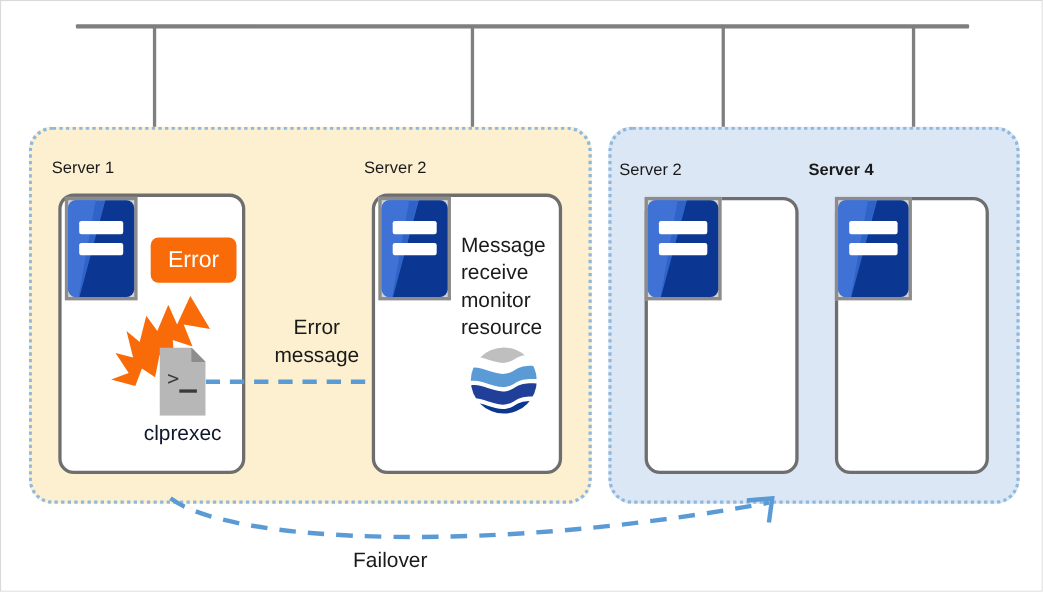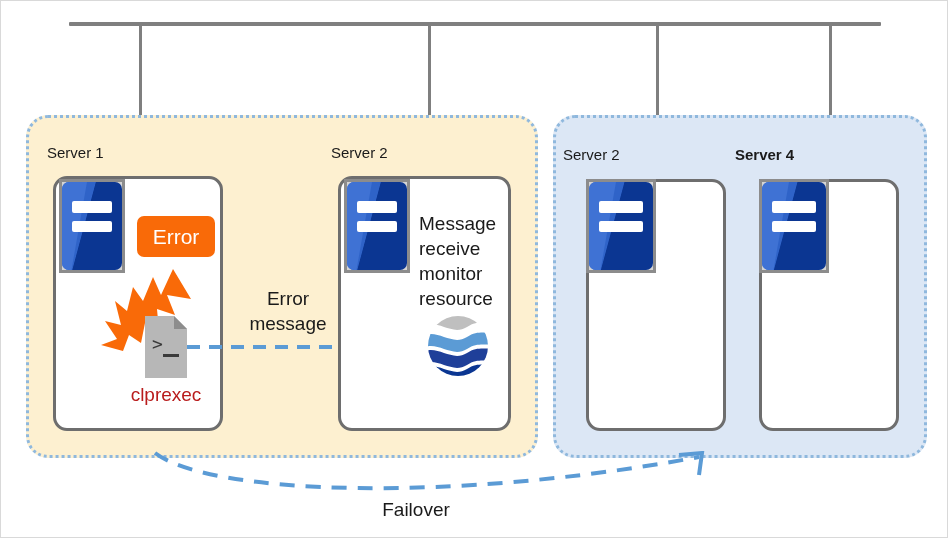--- a/index.html
+++ b/index.html
@@ -123,21 +123,21 @@
   }
 
   
   .burst{ position:absolute; }
 
   
   .scriptfile{ position:absolute; }
   .scriptfile-label{
     position:absolute;
     font-size:19px;
-    color:#b91c1c;
+    color:#0f172a;
     text-align:center;
   }
 
   
   .mon-text{
     position:absolute;
     font-size:19px;
     line-height:25px;
     color:#1a1a1a;
     white-space:pre-line;
@@ -155,21 +155,20 @@
     text-align:center;
     white-space:pre-line;
   }
   .arrow-svg{ position:absolute; }
 
   
   .failover-label{
     position:absolute;
     font-size:19px;
     color:#1a1a1a;
-    text-align:center;
   }
 </style>
 </head>
 <body>
 
 <div id="stage">
 
   <div class="bus"></div>
   <div class="drop" style="left:138px;top:23px;height:152px;"></div>
   <div class="drop" style="left:427px;top:23px;height:152px;"></div>

